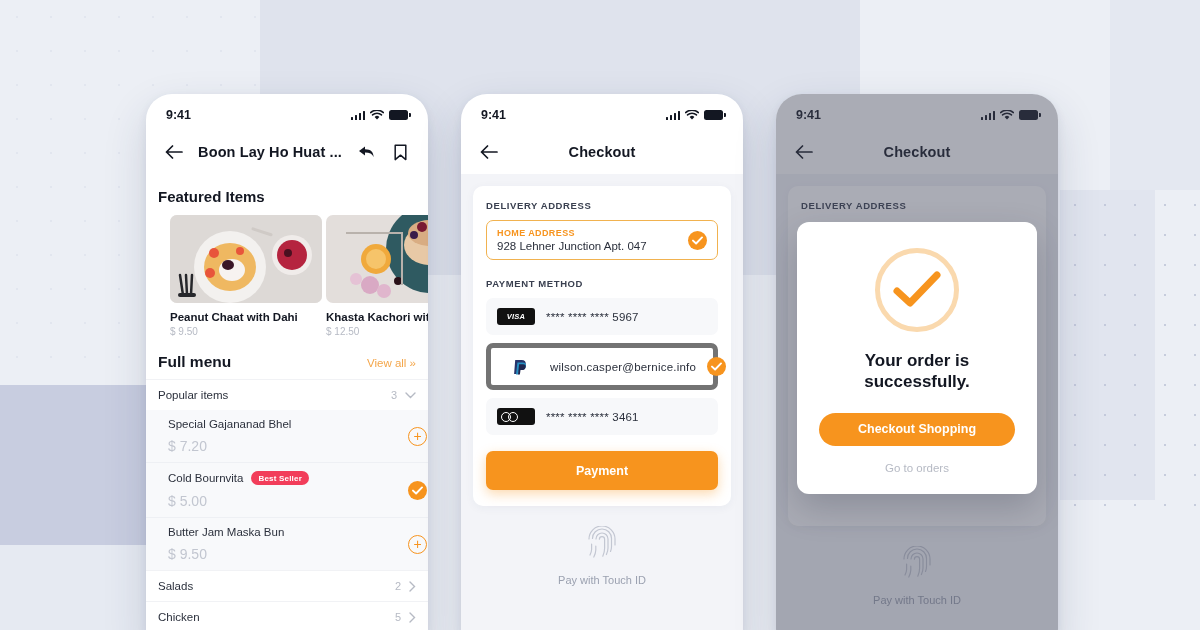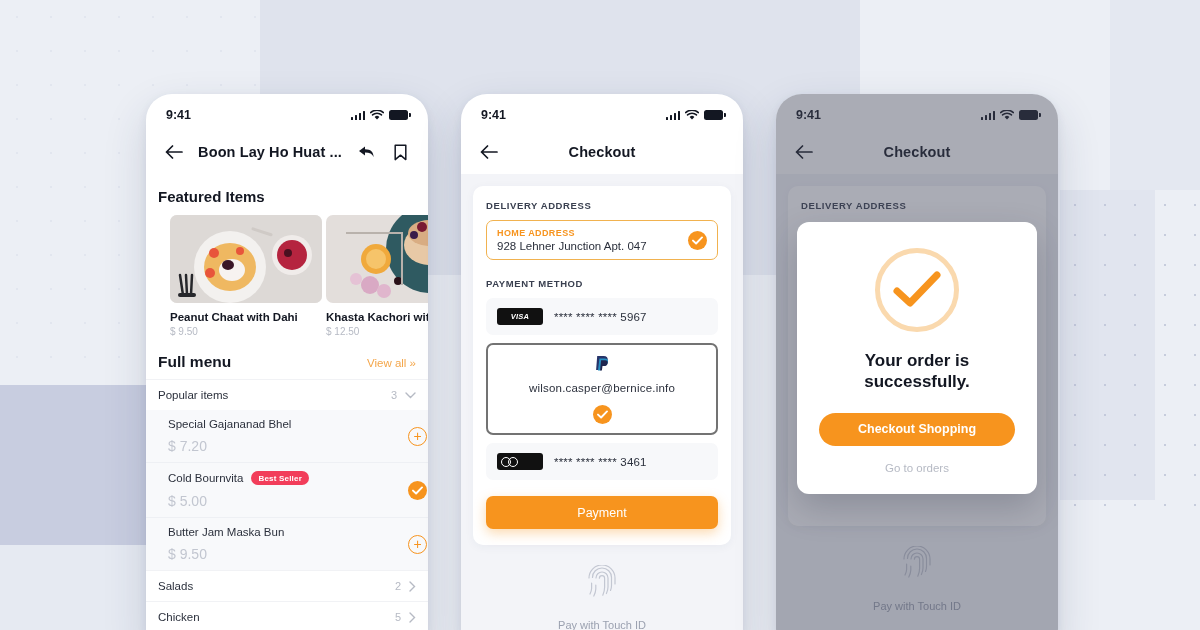--- a/index.html
+++ b/index.html
@@ -118,34 +118,34 @@
   .addr-t { font-size:9px; font-weight:700; color:#f7941e; letter-spacing:.4px; }
   .addr-v { font-size:11.5px; color:#2b303c; margin-top:2px; }
   .tick {
     width:19px; height:19px; border-radius:50%; background:#f7941e; color:#fff;
     display:flex; align-items:center; justify-content:center; flex:0 0 auto;
   }
   .pay-row {
     display:flex; align-items:center; gap:11px; background:#f7f8fa;
     border-radius:7px; padding:9px 10px; margin-bottom:8px; border:1px solid transparent;
   }
-  .pay-row.sel { background:#fff; border:2px solid #737373;flex-direction:column; }
+  .pay-row.sel { background:#fff; border:5px solid #737373; }
   .pay-txt { flex:1; font-size:11.5px; color:#2b303c; letter-spacing:.2px; }
-  .cardicon { width:46px; height:17px; border-radius:3px; flex:0 0 auto; display:flex; align-items:center; justify-content:center; }
+  .cardicon { width:38px; height:17px; border-radius:3px; flex:0 0 auto; display:flex; align-items:center; justify-content:center; }
   .visa { background:#111; color:#fff; font-size:7.5px; font-weight:800; font-style:italic; letter-spacing:.2px; }
   .mcard { background:#111; position:relative; }
   .mcard .o1,.mcard .o2 { position:absolute; top:3.5px; width:10px; height:10px; border-radius:50%; border:1.1px solid #fff; }
   .mcard .o1 { left:4px; } .mcard .o2 { left:11px; }
   .paybtn {
-    margin-top:16px; height:33px; border-radius:7px; background:#f7941e; color:#fff;
-    display:flex; align-items:center; justify-content:center; font-size:12.5px; font-weight:400;
+    margin-top:16px; height:39px; border-radius:7px; background:#f7941e; color:#fff;
+    display:flex; align-items:center; justify-content:center; font-size:12.5px; font-weight:700;
     box-shadow:0 4px 12px rgba(247,148,30,.35);
   }
   .touch { text-align:center; padding-top:20px; }
-  .touchlbl { font-size:11px; color:#9ba1b0; margin-top:12px; }
+  .touchlbl { font-size:11px; color:#9ba1b0; margin-top:6px; }
 
   
   #phone3 .dim { position:absolute; inset:0; background:rgba(66,72,92,.45); z-index:5; }
   .modal {
     position:absolute; z-index:6; left:21px; top:128px; width:240px;
     background:#fff; border-radius:12px; padding:26px 22px 20px 22px; text-align:center;
     box-shadow:0 14px 34px rgba(30,36,60,.22);
   }
   .mod-circ { width:84px; height:84px; border-radius:50%; border:5px solid #fad9ae; margin:0 auto 18px auto; display:flex; align-items:center; justify-content:center; }
   .mod-h { font-size:17px; font-weight:700; color:#131722; line-height:1.25; }

